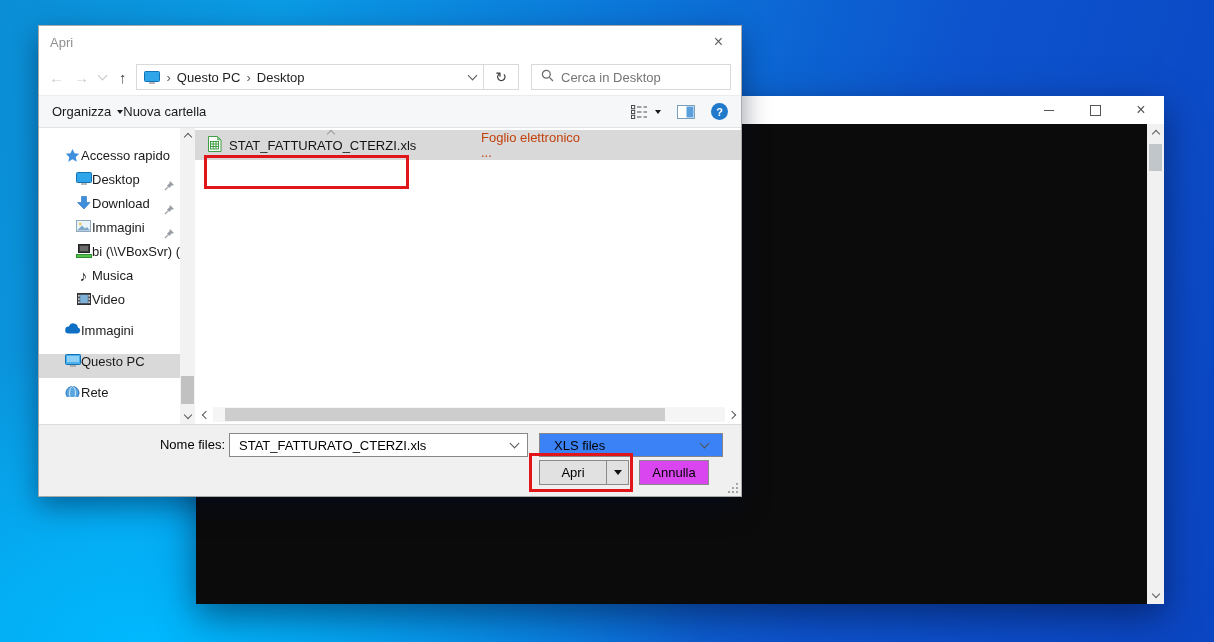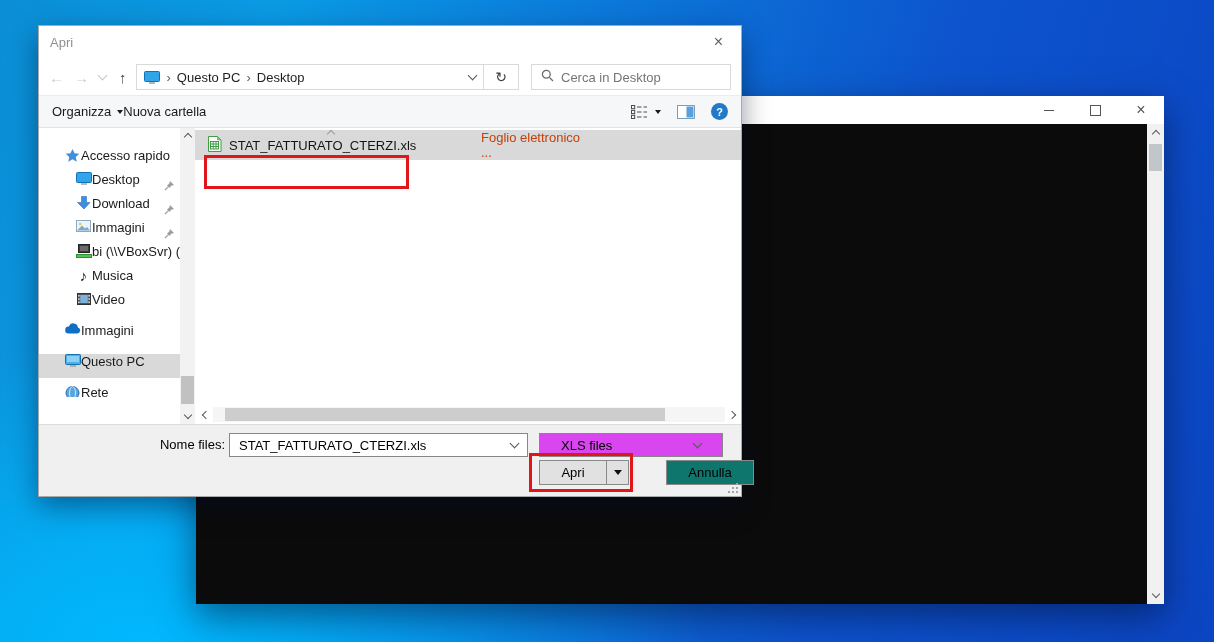--- a/index.html
+++ b/index.html
@@ -86,26 +86,26 @@
   .red-rect-file{position:absolute;left:9px;top:27px;width:205px;height:34px;border:3px solid var(--red);box-sizing:border-box;pointer-events:none;z-index:4;}
   .hscroll{position:absolute;left:4px;right:2px;bottom:2px;height:15px;display:flex;align-items:center;}
   .hs-arrow{width:14px;height:15px;display:flex;align-items:center;justify-content:center;}
   .hs-track{flex:1;height:15px;position:relative;background:#f5f5f5;}
   .hs-thumb{position:absolute;left:12px;top:1px;height:13px;width:440px;background:#cdcdcd;}
   
   .dlg-footer{position:absolute;left:0;right:0;bottom:0;height:72px;background:#f0f0f0;border-top:1px solid #dcdcdc;box-sizing:border-box;}
   .fn-label{position:absolute;left:0;top:12px;width:186px;text-align:right;color:#000;}
   .fn-combo{position:absolute;left:190px;top:8px;width:299px;height:24px;background:#fff;border:1px solid #878787;box-sizing:border-box;display:flex;align-items:center;padding:0 9px;color:#000;}
   .combo-chv{margin-left:auto;}
-  .ft-combo{position:absolute;left:500px;top:8px;width:184px;height:24px;background:#d946ef;border:1px solid #878787;box-sizing:border-box;display:flex;align-items:center;padding:0 21px;color:#000;}
+  .ft-combo{position:absolute;left:500px;top:8px;width:184px;height:24px;background:#3b82f6;border:1px solid #878787;box-sizing:border-box;display:flex;align-items:center;padding:0 14px;color:#000;}
   .red-rect-open{position:absolute;left:490px;top:28px;width:104px;height:39px;border:3px solid var(--red);box-sizing:border-box;pointer-events:none;z-index:4;}
   .open-btn{position:absolute;left:500px;top:35px;width:90px;height:25px;background:#e1e1e1;border:1px solid #8a8a8a;box-sizing:border-box;display:flex;}
   .open-main{flex:1;display:flex;align-items:center;justify-content:center;color:#000;}
   .open-arrow{width:21px;border-left:1px solid #8a8a8a;display:flex;align-items:center;justify-content:center;}
-  .cancel-btn{position:absolute;left:600px;top:35px;width:88px;height:25px;background:#0f766e;border:1px solid #8a8a8a;box-sizing:border-box;display:flex;align-items:center;justify-content:center;color:#000;margin-left:27px;}
+  .cancel-btn{position:absolute;left:600px;top:35px;width:70px;height:25px;background:#d946ef;border:1px solid #8a8a8a;box-sizing:border-box;display:flex;align-items:center;justify-content:center;color:#000;}
   .grip{position:absolute;right:3px;bottom:3px;width:11px;height:11px;}
   .grip i{position:absolute;width:2px;height:2px;background:#a3a3a3;}
   .grip i:nth-child(1){right:0;bottom:0;} .grip i:nth-child(2){right:0;bottom:4px;}
   .grip i:nth-child(3){right:4px;bottom:0;} .grip i:nth-child(4){right:0;bottom:8px;}
   .grip i:nth-child(5){right:8px;bottom:0;} .grip i:nth-child(6){right:4px;bottom:4px;}
 </style>
 </head>
 <body>
 
 <div id="screen">

